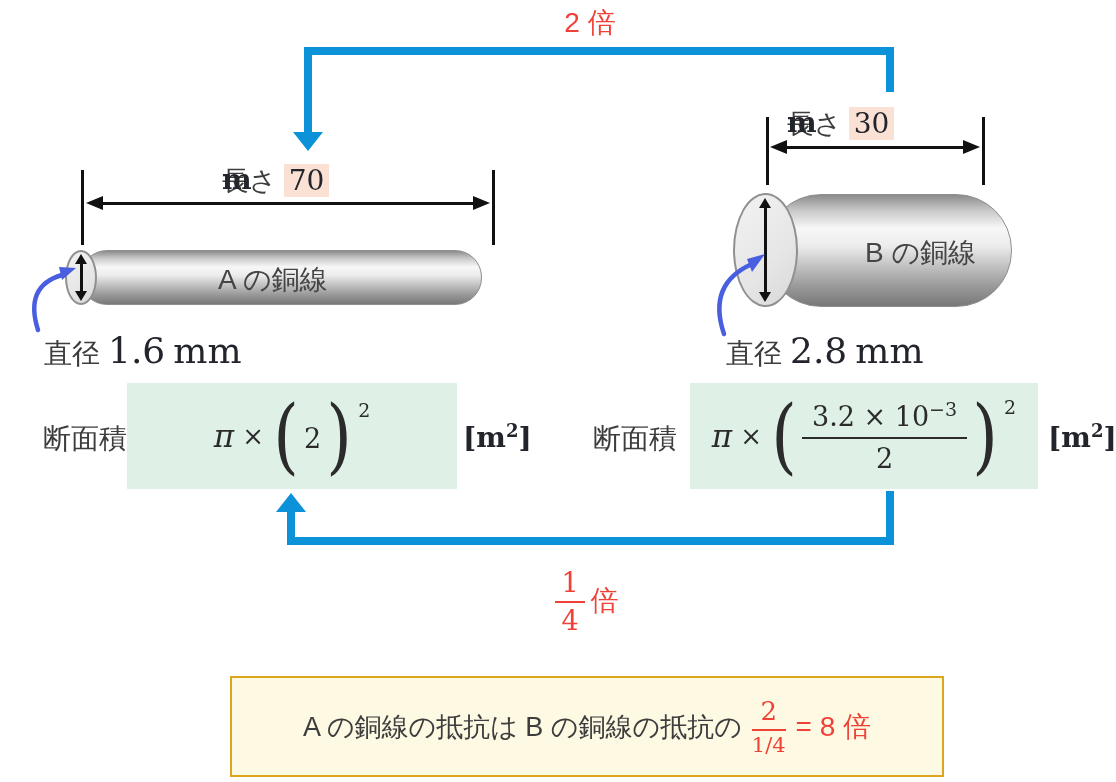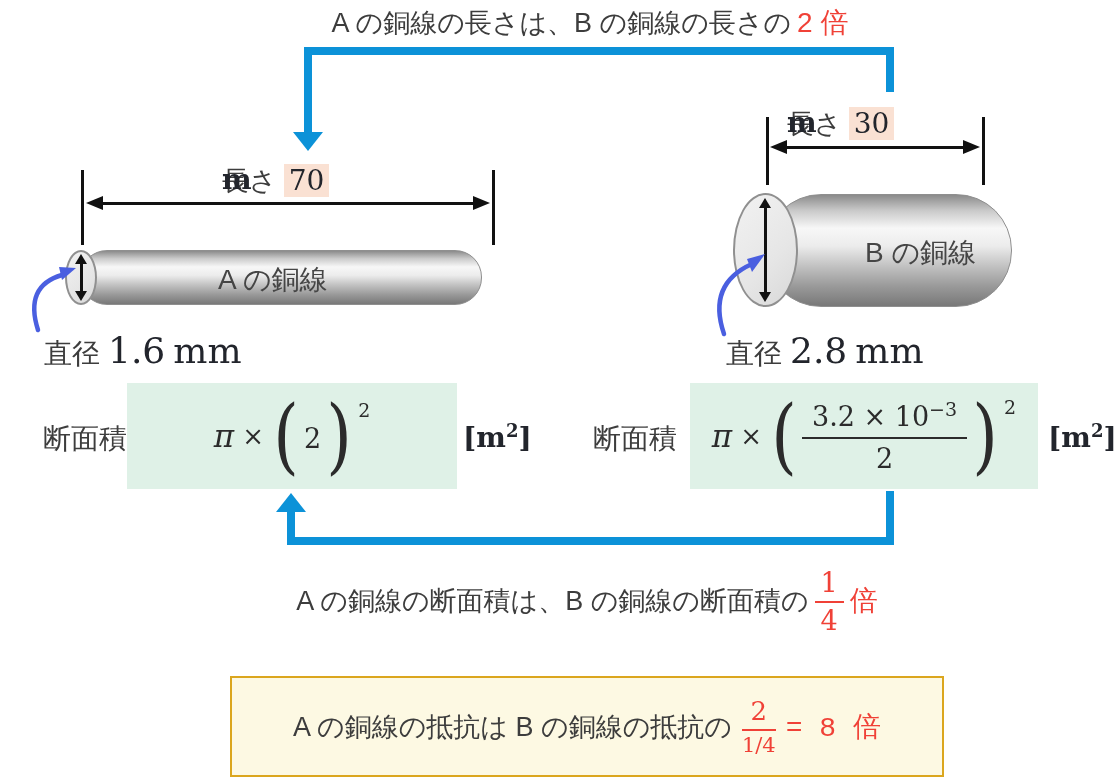--- a/index.html
+++ b/index.html
@@ -58,31 +58,30 @@
   
   .relation { position:absolute; display:flex; align-items:center; justify-content:center; gap:6px; font-size:27px; white-space:nowrap; }
   .rfrac { display:inline-block; text-align:center; font-family:"DejaVu Serif", serif; }
   .rfrac .fnum { display:block; font-size:27px; padding:0 6px 3px 6px; border-bottom:2.5px solid #f04137; }
   .rfrac .fden { display:block; font-size:27px; padding-top:2px; }
   .bai { font-size:28px; }
 
   
   .conclusion { position:absolute; background:#fdf9e3; border:2.5px solid #dba61e;
     display:flex; align-items:center; justify-content:center; gap:10px; font-size:27px; white-space:nowrap; }
-  .conclusion .num-red { font-family:Liberation Mono, monospace; font-size:28px; }
+  .conclusion .num-red { font-family:Liberation Sans, sans-serif; font-size:28px; }
 
   svg { position:absolute; overflow:visible; }
 </style>
 </head>
 <body>
 
 <div id="canvas">
 
   <div class="relation" style="left:280px; top:4px; width:620px;">
-    <span class="jp">A の銅線の長さは、B の銅線の長さの</span>
     <span class="red" style="font-size:28px;">2 倍</span>
   </div>
 
   <div>
     <div class="bar" style="left:304px; top:47px; width:590px; height:8px;"></div>
     <div class="bar" style="left:304px; top:47px; width:8px; height:86px;"></div>
     <div class="tri" style="left:293px; top:132px; border-left:15px solid transparent; border-right:15px solid transparent; border-top:19px solid #0c92d8;"></div>
     <div class="bar" style="left:886px; top:47px; width:8px; height:45px;"></div>
   </div>
 
@@ -184,21 +183,20 @@
   <div class="unit" style="left:1048px; top:420px;"><span>[m</span><sup>2</sup><span>]</span></div>
 
   <div>
     <div class="bar" style="left:886px; top:491px; width:8px; height:54px;"></div>
     <div class="bar" style="left:287px; top:537px; width:607px; height:8px;"></div>
     <div class="bar" style="left:287px; top:511px; width:8px; height:30px;"></div>
     <div class="tri" style="left:276px; top:493px; border-left:15px solid transparent; border-right:15px solid transparent; border-bottom:19px solid #0c92d8;"></div>
   </div>
 
   <div class="relation" style="left:237px; top:556px; width:700px; height:90px;">
-    <span class="jp">A の銅線の断面積は、B の銅線の断面積の</span>
     <span class="rfrac red">
       <span class="fnum">1</span>
       <span class="fden">4</span>
     </span>
     <span class="red bai">倍</span>
   </div>
 
   <div class="conclusion" style="left:230px; top:676px; width:714px; height:101px;">
     <span class="jp">A の銅線の抵抗は B の銅線の抵抗の</span>
     <span class="rfrac red">

